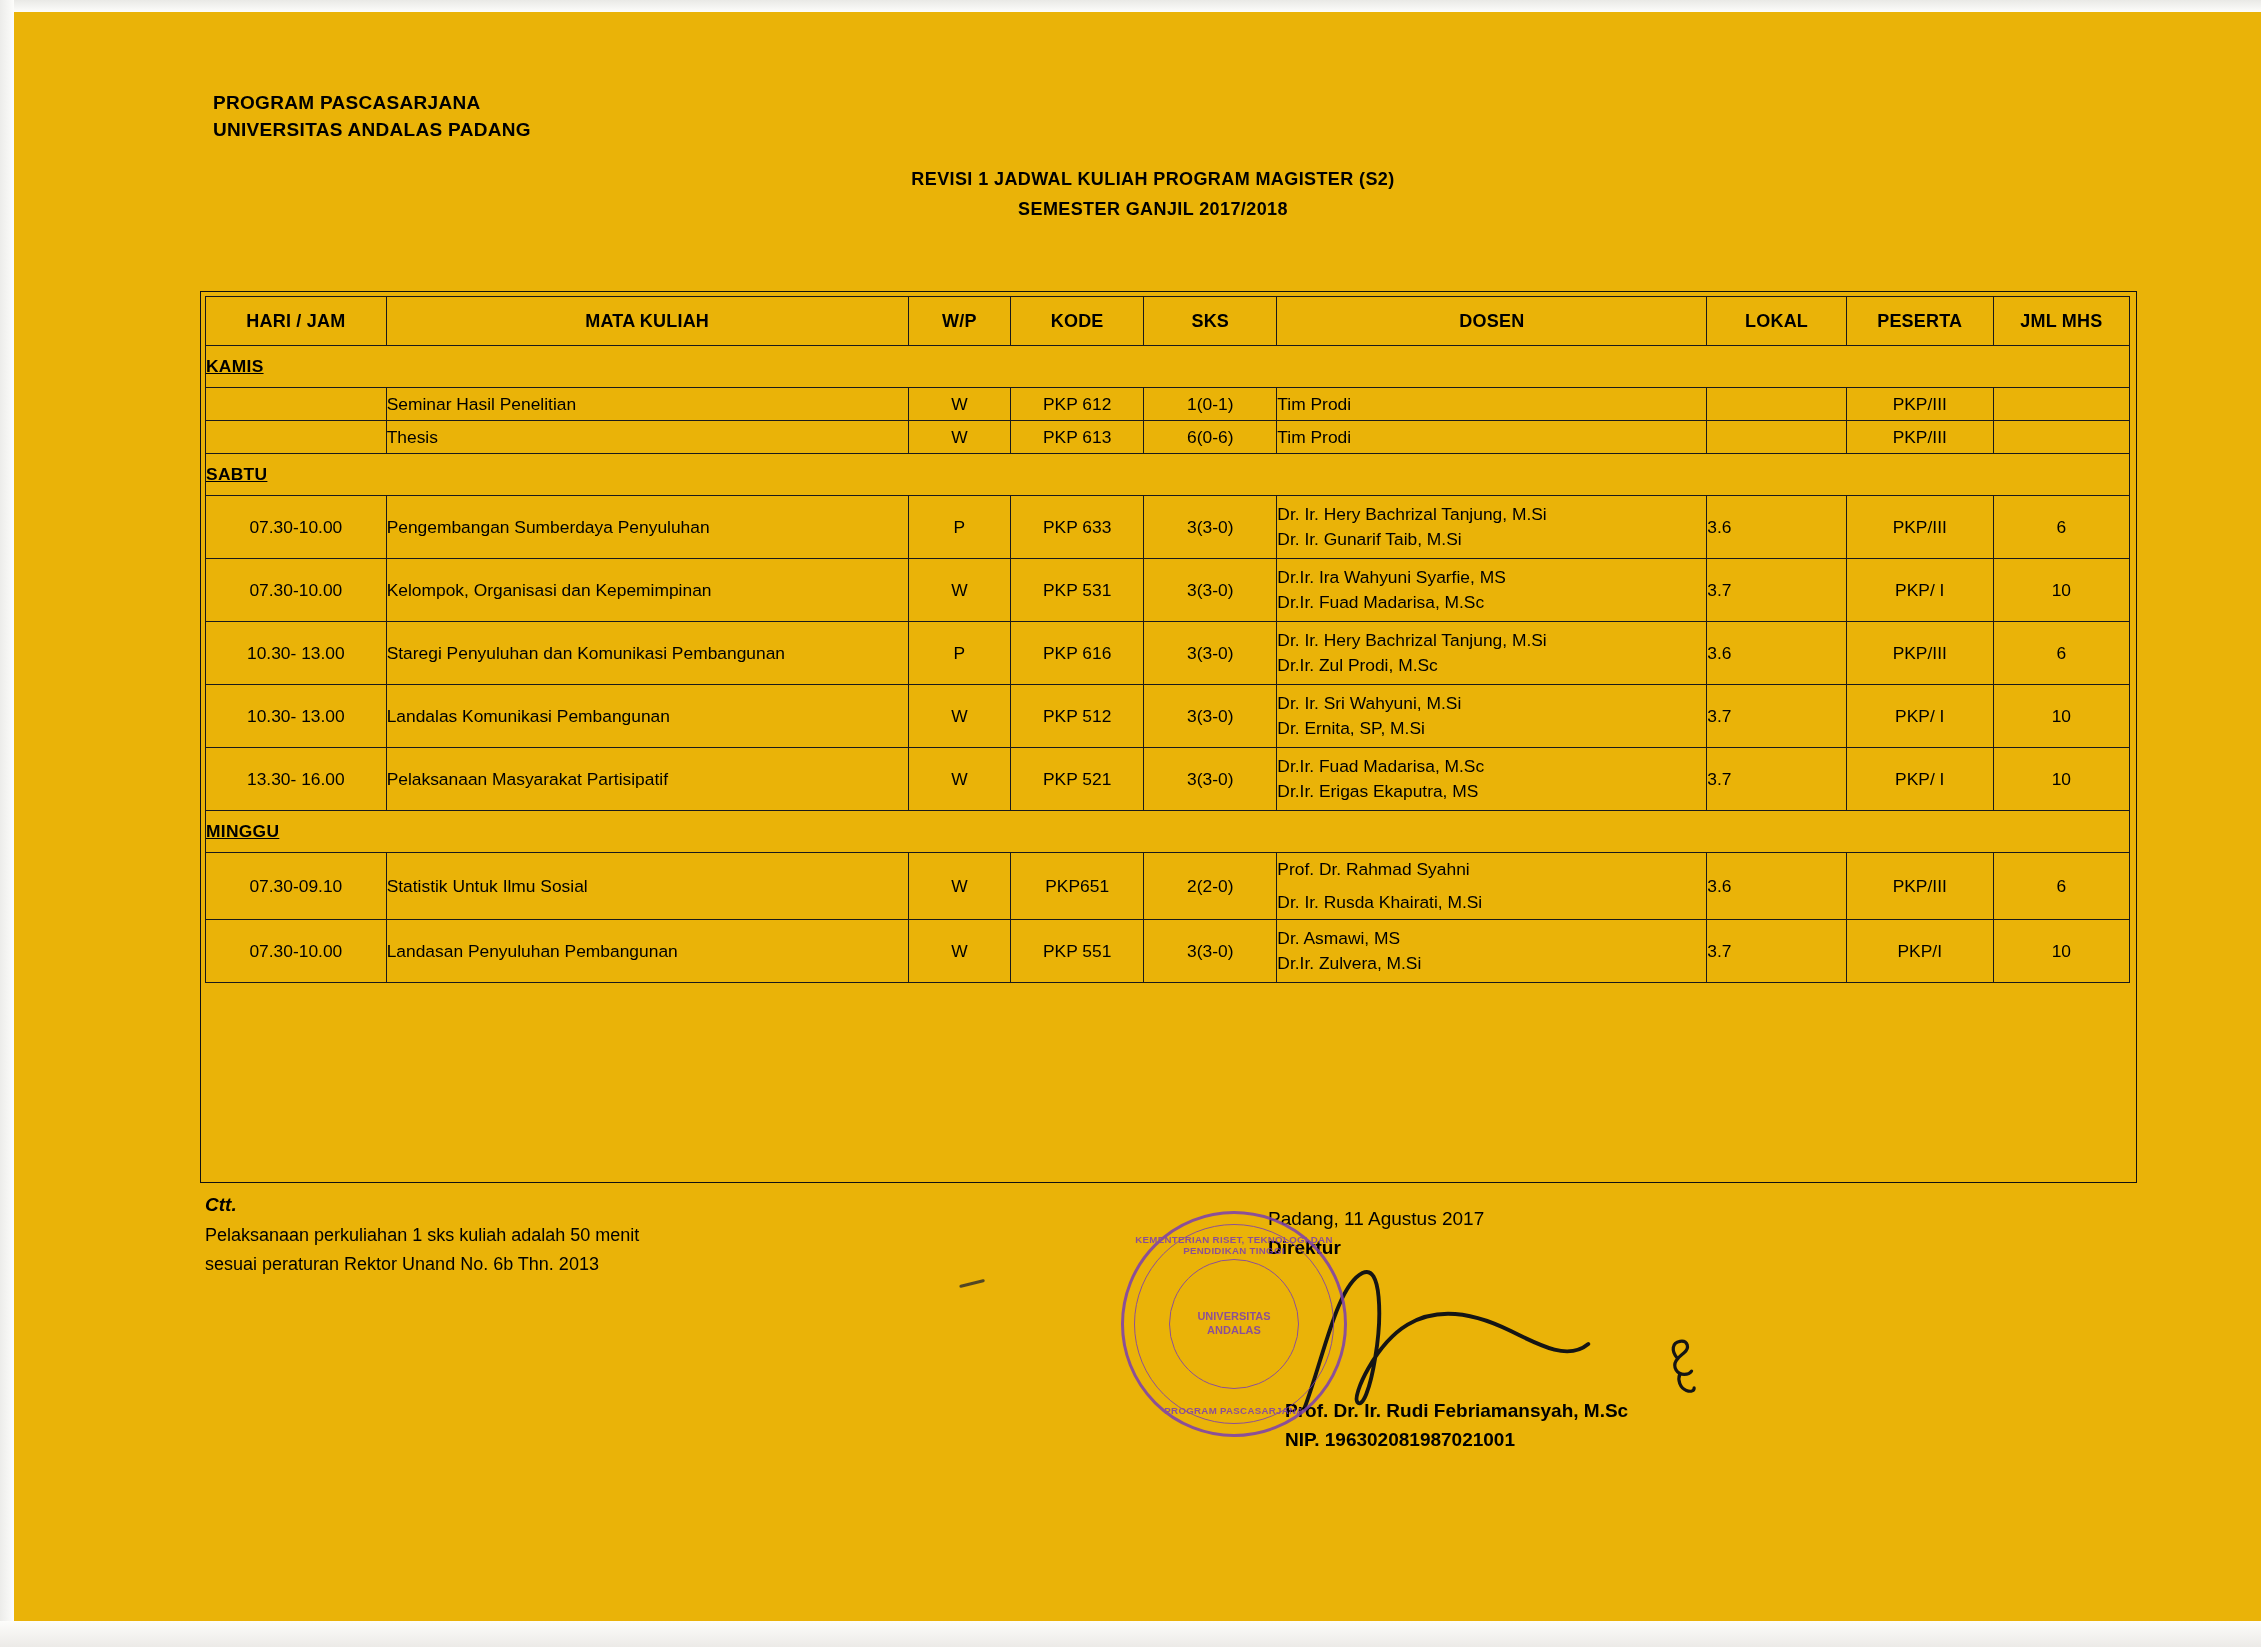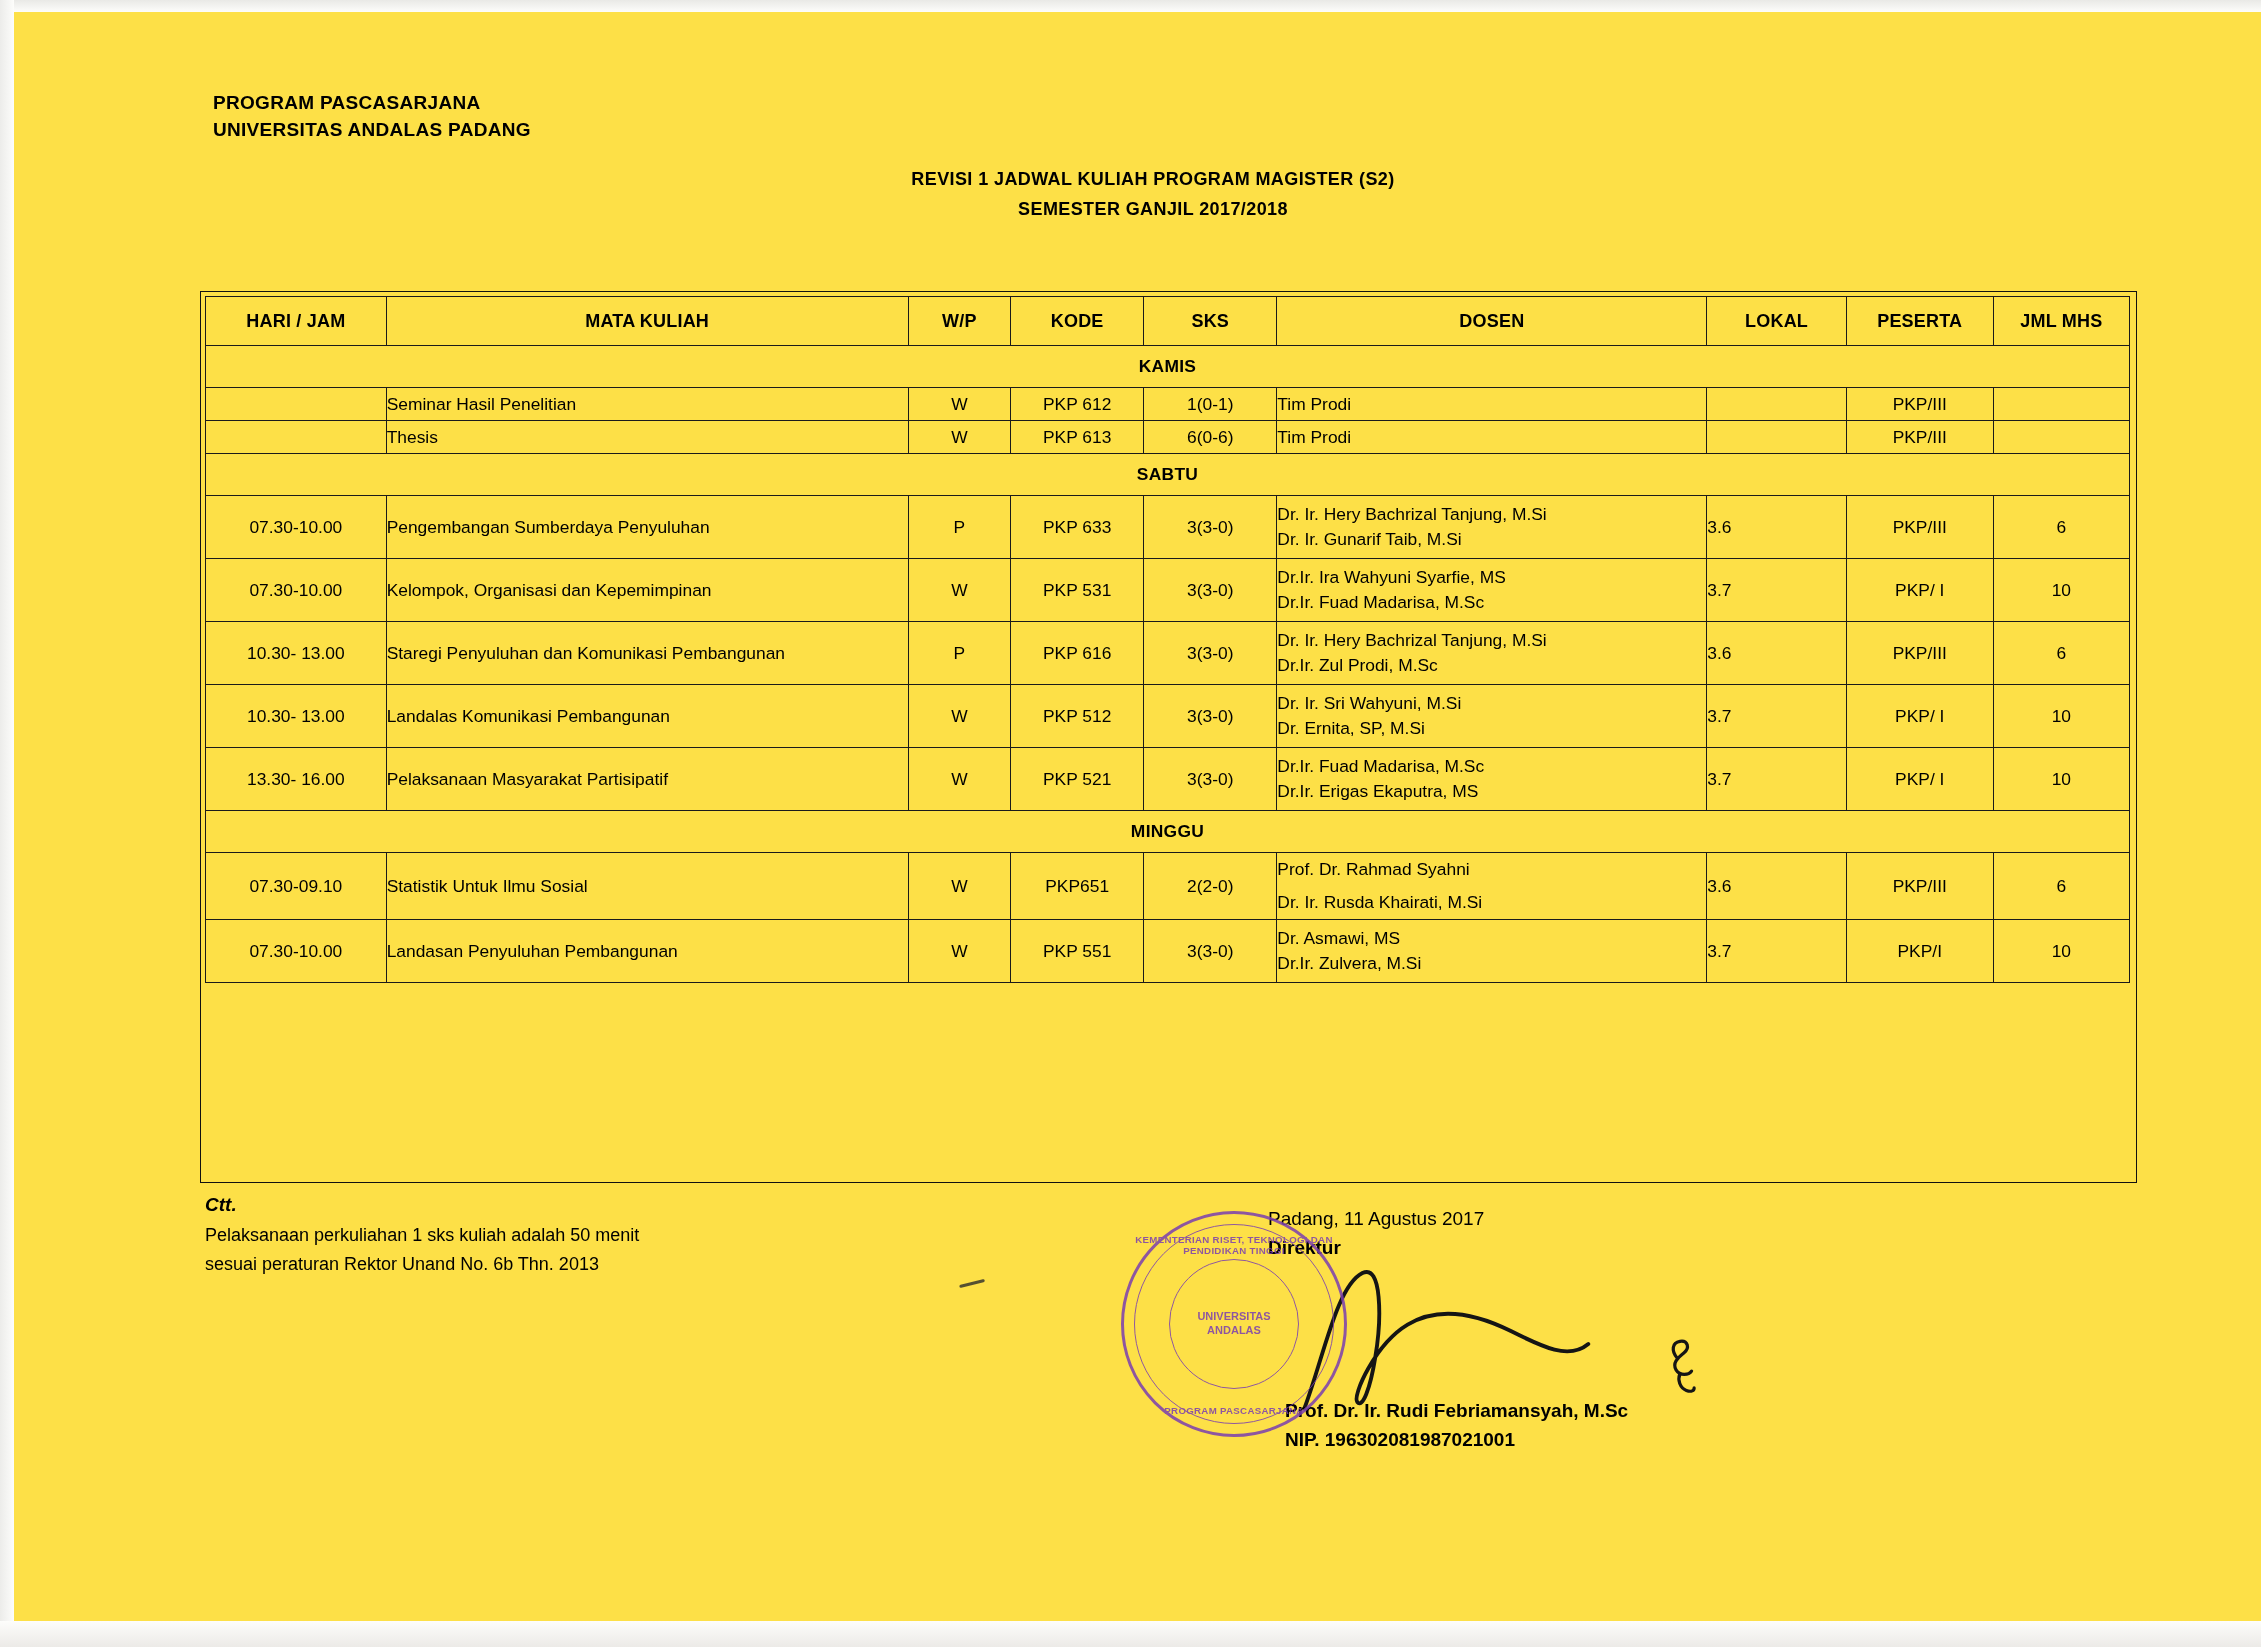--- a/index.html
+++ b/index.html
@@ -13,21 +13,21 @@
     font-family: "Liberation Sans", sans-serif;
     color: #000;
     position: relative;
     overflow: hidden;
   }
   .page {
     position: absolute;
     left: 0; top: 0;
     width: 2261px;
     height: 1647px;
-    background: #fde047;
+    background: #eab308;
   }
   
   .scan-edge-top {
     position: absolute; left:0; top:0; width:2261px; height:11.6px;
     background: linear-gradient(to bottom, #e9e9e6, #fdfdfb);
   }
   .scan-edge-left {
     position: absolute; left:0; top:0; width:14px; height:1647px;
     background: linear-gradient(to right, #ececea, #fdfdfb);
   }
@@ -112,25 +112,25 @@
   td.c-mk     { text-align: left; padding-left: 7.8px; }
   td.c-wp     { text-align: center; }
   td.c-kode   { text-align: center; }
   td.c-sks    { text-align: center; }
   td.c-dosen  { text-align: left; padding-left: 9px; }
   td.c-lokal  { text-align: left; }
   td.c-peserta{ text-align: center; }
   td.c-jml    { text-align: center; }
 
   .dayband td {
-    text-align: center;
     font-weight: bold;
     font-size: 19px;
     height: 41px;
     letter-spacing: 0.3px;
+    text-decoration: underline;
   }
   tr.thin td { height: 32px; }
   tr.tall td { height: 62px; }
 
   .dosen-2 {
     line-height: 1.42;
   }
   .dosen-2 div { white-space: nowrap; }
   .mk-2 { line-height: 1.38; }
 

